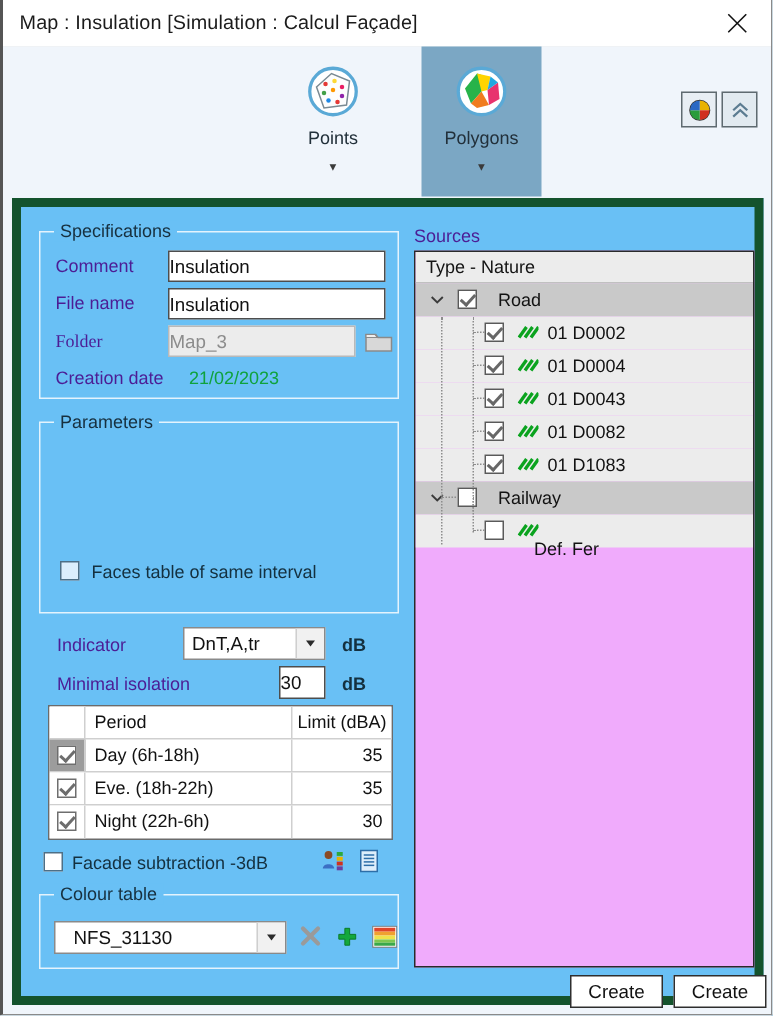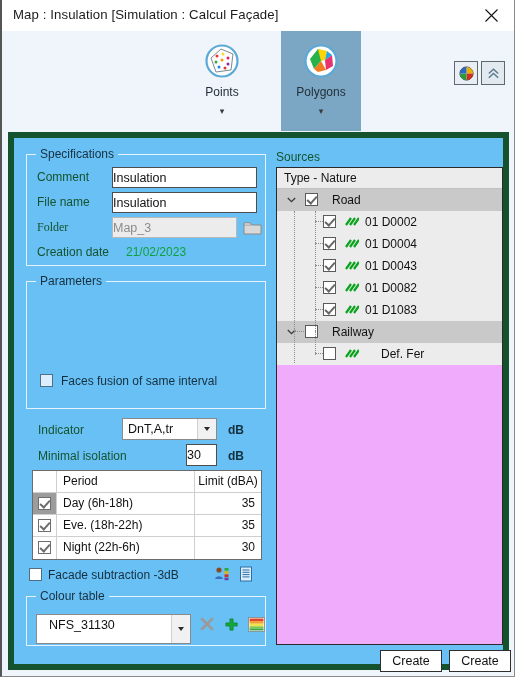--- a/index.html
+++ b/index.html
@@ -117,21 +117,21 @@
     top: -8px; left: 9px;
     background: #69c0f5;
     padding: 0 4px;
     font-size: 12px;
     color: #17303f;
     white-space: nowrap;
   }
   .plain-label {
     position: absolute;
     font-size: 12px;
-    color: #14532d;
+    color: #4c1d95;
     white-space: nowrap;
   }
 
   
   .txtbox {
     position: absolute;
     background: #ffffff;
     border: 1px solid #4d4d4d;
     box-sizing: border-box;
     font-size: 12.5px;
@@ -467,21 +467,21 @@
       </div>
 
       <div class="plain-label" style="left:10px; top:90px;">Creation date</div>
       <div class="green-date" style="left:99px; top:90px;">21/02/2023</div>
     </div>
 
     <div class="group" style="left:12px; top:143px; width:240px; height:128px;">
       <div class="group-title">Parameters</div>
 
       <div class="cbx" style="left:13px; top:92px;"></div>
-      <div class="cbx-label" style="left:34px; top:92px;">Faces fusion of same interval</div>
+      <div class="cbx-label" style="left:34px; top:92px;">Faces table of same interval</div>
     </div>
 
     <div class="plain-label" style="left:24px; top:285px;">Indicator</div>
     <div class="combo" style="left:108px; top:280px; width:95px; height:22px;">
       <span>DnT,A,tr</span>
       <span class="arrow-box">
           <i></i>
         </span>
     </div>
     <div class="unit" style="left:214px; top:285px;">dB</div>
@@ -543,21 +543,21 @@
           <line x1="4.5" y1="6.3" x2="11.5" y2="6.3" stroke="#2d6ea8" stroke-width="1"></line>
           <line x1="4.5" y1="8.6" x2="11.5" y2="8.6" stroke="#2d6ea8" stroke-width="1"></line>
           <line x1="4.5" y1="10.9" x2="11.5" y2="10.9" stroke="#2d6ea8" stroke-width="1"></line>
         </svg>
       </span>
     </div>
 
     <div class="group" style="left:12px; top:458px; width:240px; height:50px;">
       <div class="group-title">Colour table</div>
 
-      <div class="combo" style="left:9px; top:17px; width:155px; height:30px;padding-left:12px;">
+      <div class="combo" style="left:9px; top:17px; width:155px; height:22px;padding-left:12px;">
         <span>NFS_31130</span>
         <span class="arrow-box">
             <i></i>
           </span>
       </div>
 
       <div class="ct-actions" style="left:172px; top:19px;">
         <span>
           <svg width="16" height="16" viewBox="0 0 16 16">
             <line x1="3" y1="3" x2="13" y2="13" stroke="#9a9a9a" stroke-width="2.8" stroke-linecap="round"></line>
@@ -678,21 +678,21 @@
         <span class="tcbx" style="left:46px;"></span>
         <span class="src-ico" style="left:68px;">
           <svg width="14" height="12" viewBox="0 0 14 12">
             <g stroke="#0aa31e" stroke-width="2.2">
               <line x1="1" y1="9" x2="6" y2="2"></line>
                 <line x1="5" y1="9" x2="10" y2="2"></line>
                 <line x1="9" y1="9" x2="14" y2="2"></line>
             </g>
           </svg>
         </span>
-        <span class="tlabel" style="left:104px;">Def. Fer</span>
+        <span class="tlabel" style="left:79px;margin-top:12px;">Def. Fer</span>
       </div>
 
       <div class="dotline-v" style="left:17px; top:43px; height:152px;"></div>
       <div class="dotline-v" style="left:38px; top:43px; height:130px;"></div>
       <div class="dotline-h" style="left:38px; top:53px; width:8px;"></div>
       <div class="dotline-h" style="left:38px; top:75px; width:8px;"></div>
       <div class="dotline-h" style="left:38px; top:97px; width:8px;"></div>
       <div class="dotline-h" style="left:38px; top:119px; width:8px;"></div>
       <div class="dotline-h" style="left:38px; top:141px; width:8px;"></div>
       <div class="dotline-h" style="left:17px; top:163px; width:10px;"></div>

